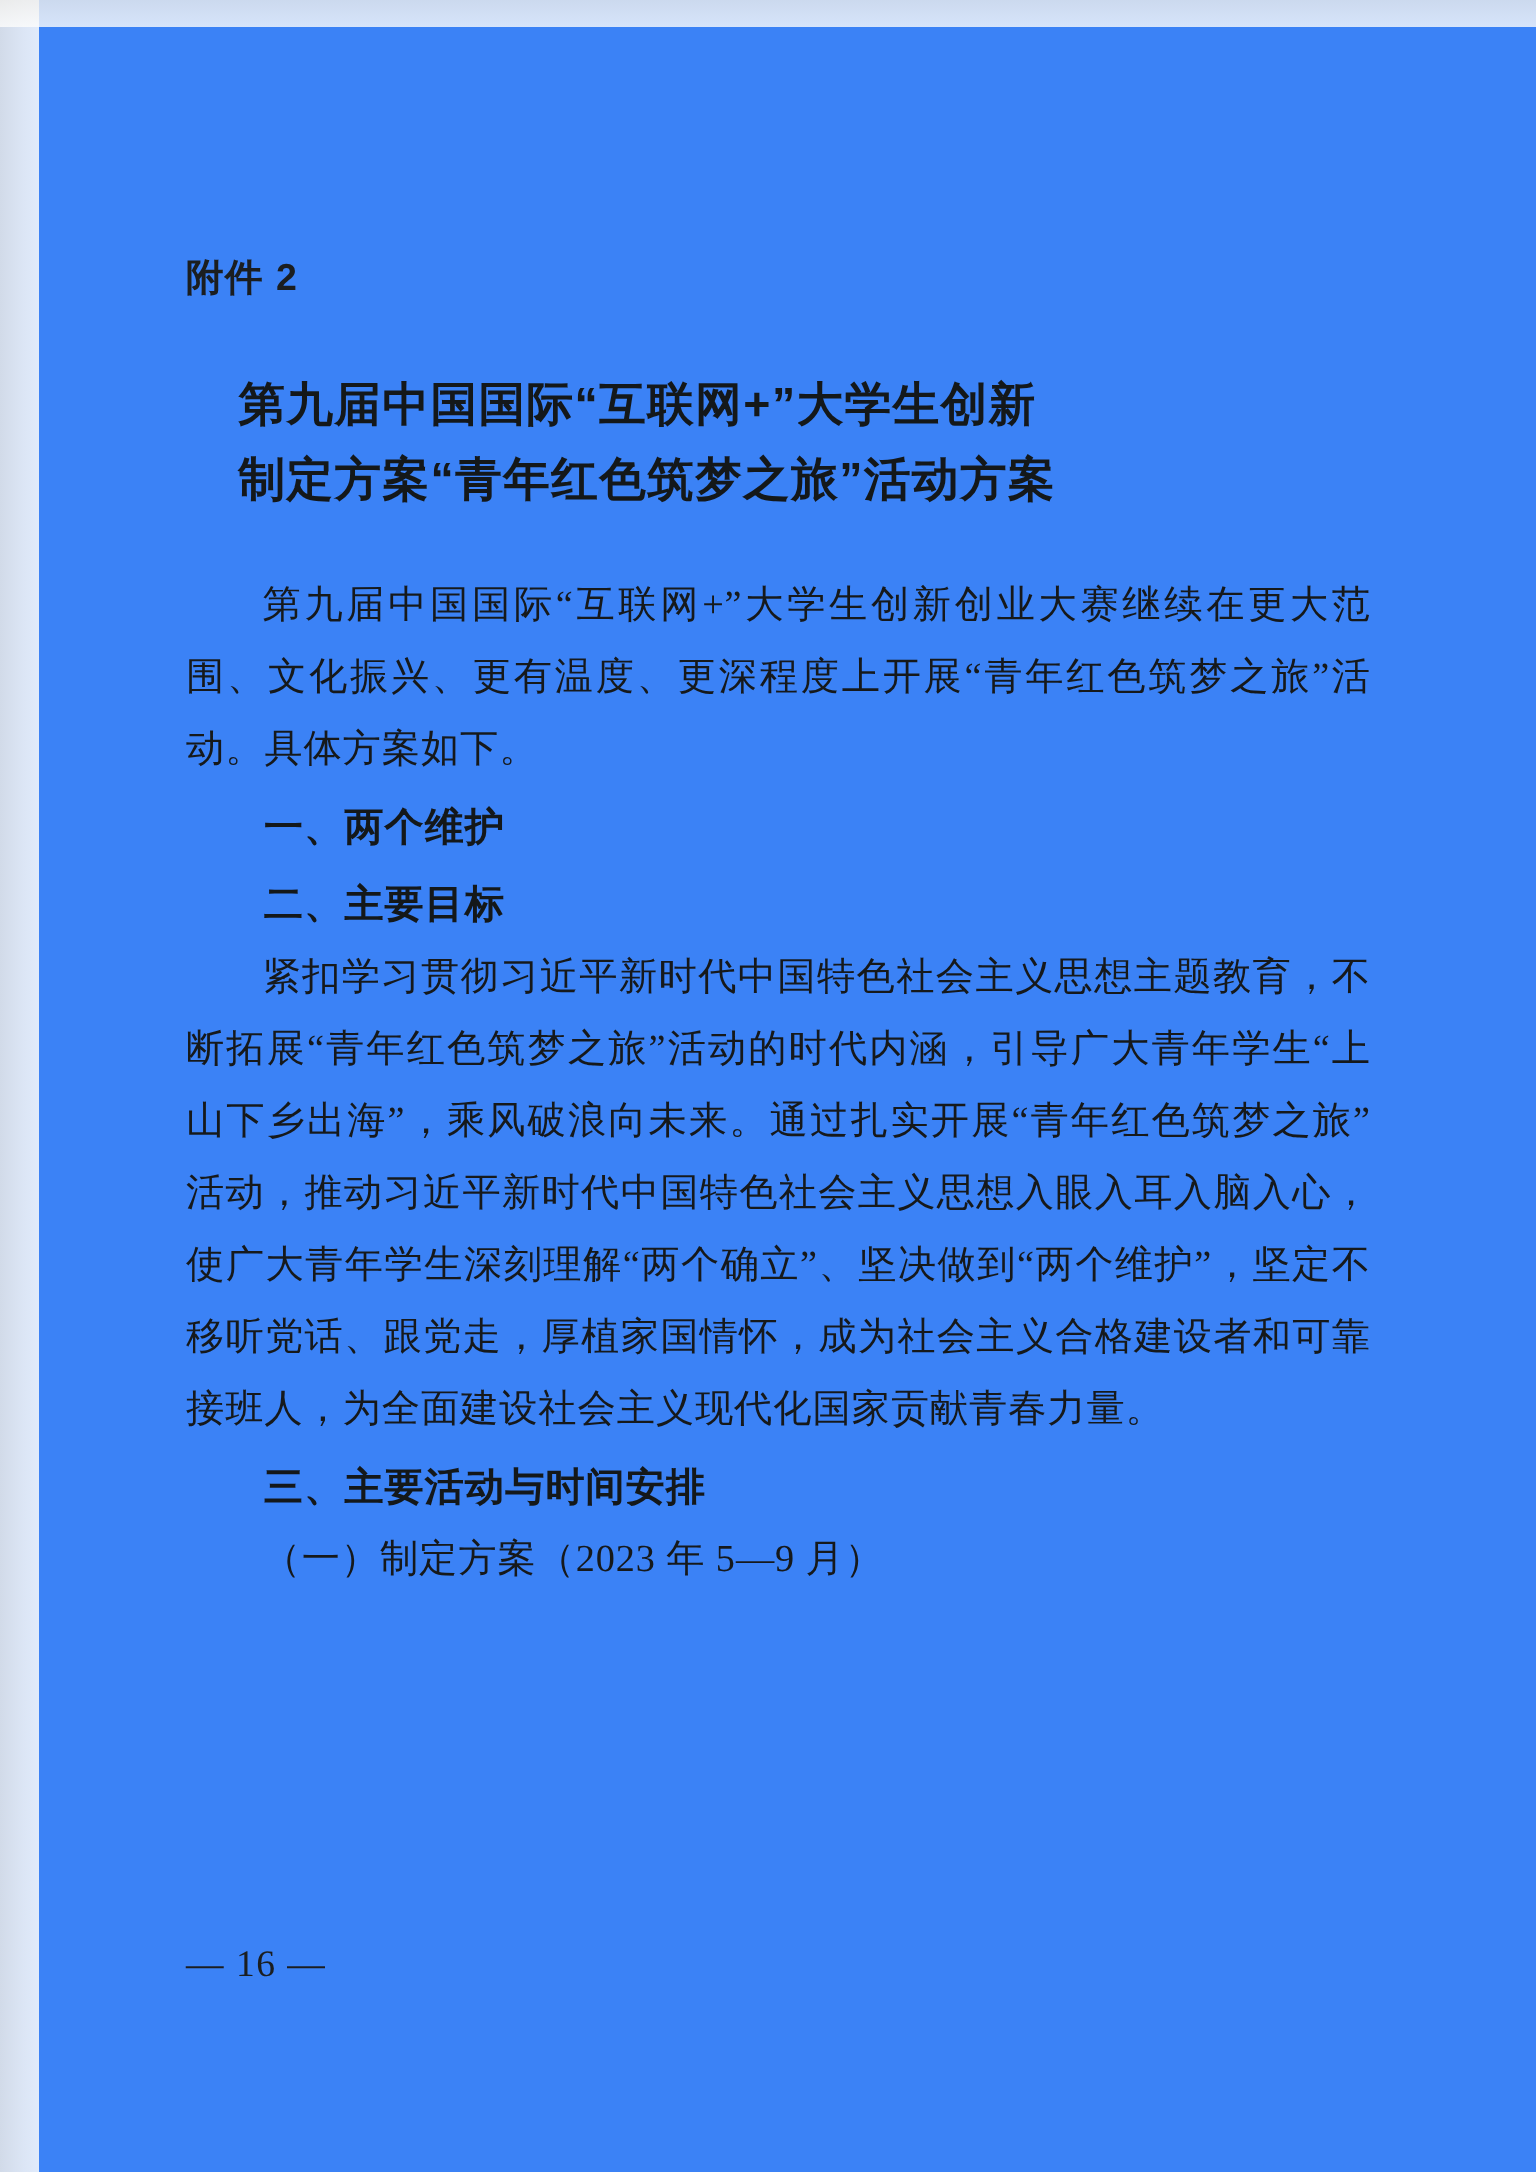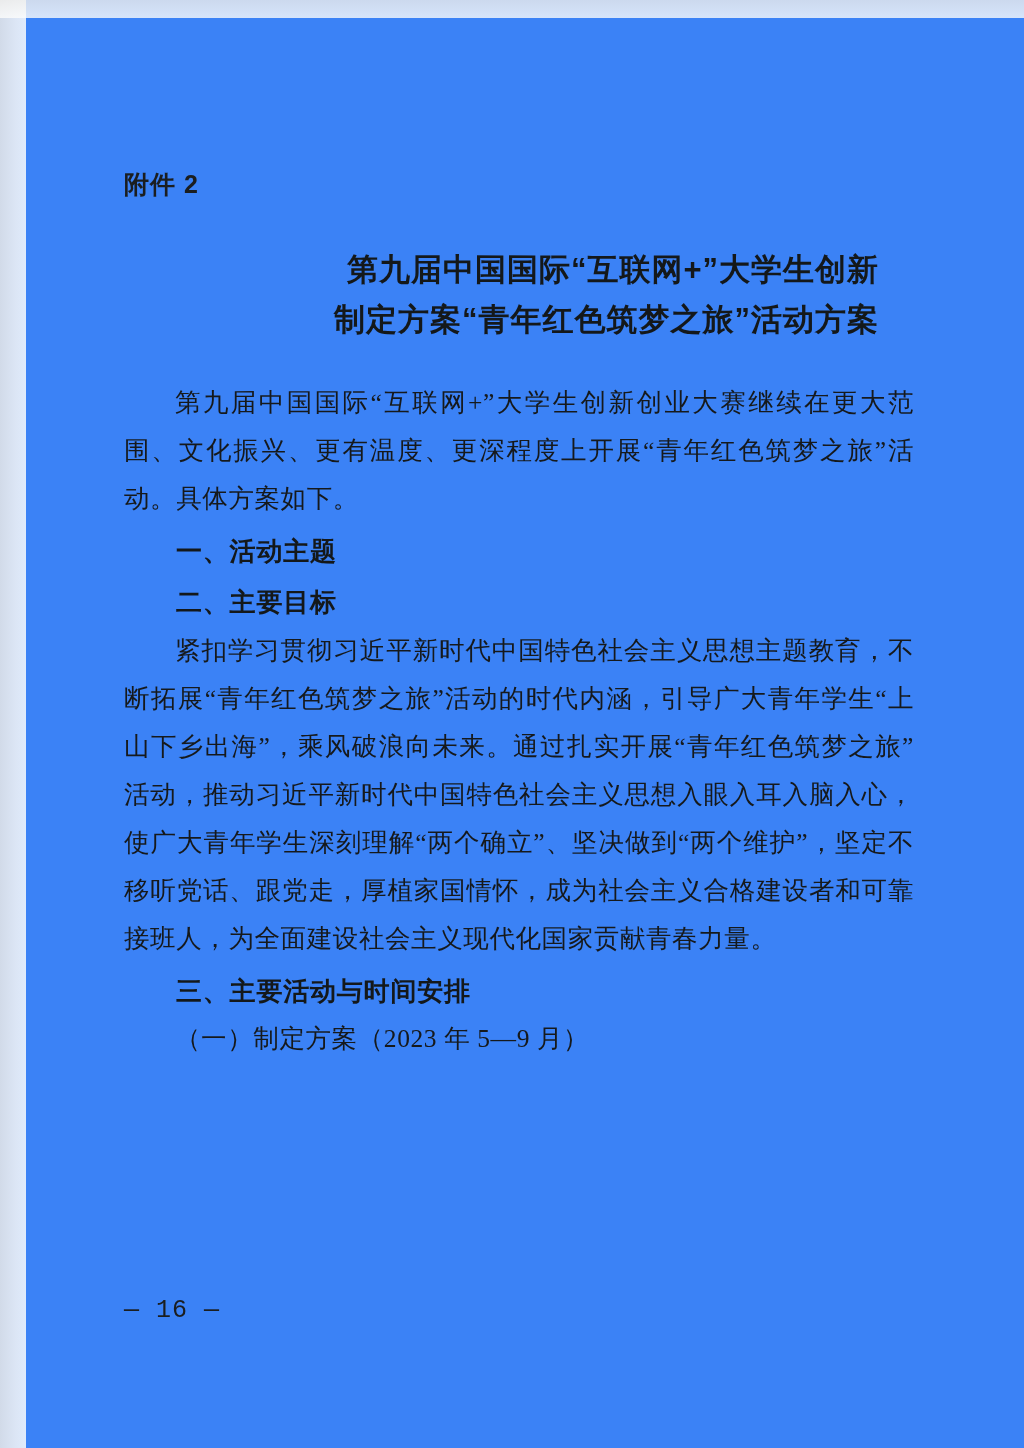--- a/index.html
+++ b/index.html
@@ -45,21 +45,21 @@
   .attachment-label {
     font-size: 25px;
     letter-spacing: 1px;
     font-family: "Liberation Sans", "DejaVu Sans", sans-serif;
     font-weight: 700;
     color: #1b1e20;
     margin-bottom: 44px;
   }
 
   .doc-title {
-    text-align: right;
+    text-align: left;
     font-family: "Liberation Sans", "DejaVu Sans", sans-serif;
     font-weight: 700;
     font-size: 31px;
     line-height: 1.62;
     letter-spacing: 1px;
     color: #14181a;
     margin: 0 auto 34px auto;
     width: 720px;
   }
   .doc-title .line { display: block; white-space: nowrap; }
@@ -100,42 +100,42 @@
     text-indent: 2em;
     color: #16191b;
   }
   .page-number {
     position: absolute;
     left: 124px;
     top: 1296px;
     font-size: 25px;
     letter-spacing: 1px;
     color: #1b1e20;
-    font-family: Liberation Mono, monospace;
+    font-family: Liberation Serif, serif;
   }
 </style>
 </head>
 <body>
 
 <div class="page">
   <div class="scan-edge-left"></div>
   <div class="scan-edge-top"></div>
 
   <div class="content">
 
     <div class="attachment-label">附件 2</div>
 
     <div class="doc-title">
       <span class="line">第九届中国国际“互联网+”大学生创新</span>
       <span class="line">制定方案“青年红色筑梦之旅”活动方案</span>
     </div>
 
     <p class="body-par">第九届中国国际“互联网+”大学生创新创业大赛继续在更大范围、文化振兴、更有温度、更深程度上开展“青年红色筑梦之旅”活动。具体方案如下。</p>
 
-    <h2 class="section-head">一、活动主题</h2>
+    <h2 class="section-head">一、两个维护</h2>
 
     <h2 class="section-head">二、主要目标</h2>
     <p class="body-par">紧扣学习贯彻习近平新时代中国特色社会主义思想主题教育，不断拓展“青年红色筑梦之旅”活动的时代内涵，引导广大青年学生“上山下乡出海”，乘风破浪向未来。通过扎实开展“青年红色筑梦之旅”活动，推动习近平新时代中国特色社会主义思想入眼入耳入脑入心，使广大青年学生深刻理解“两个确立”、坚决做到“两个维护”，坚定不移听党话、跟党走，厚植家国情怀，成为社会主义合格建设者和可靠接班人，为全面建设社会主义现代化国家贡献青春力量。</p>
 
     <h2 class="section-head">三、主要活动与时间安排</h2>
     <p class="sub-head">（一）制定方案（2023 年 5—9 月）</p>
   </div>
 
   <div class="page-number">— 16 —</div>
 </div>

